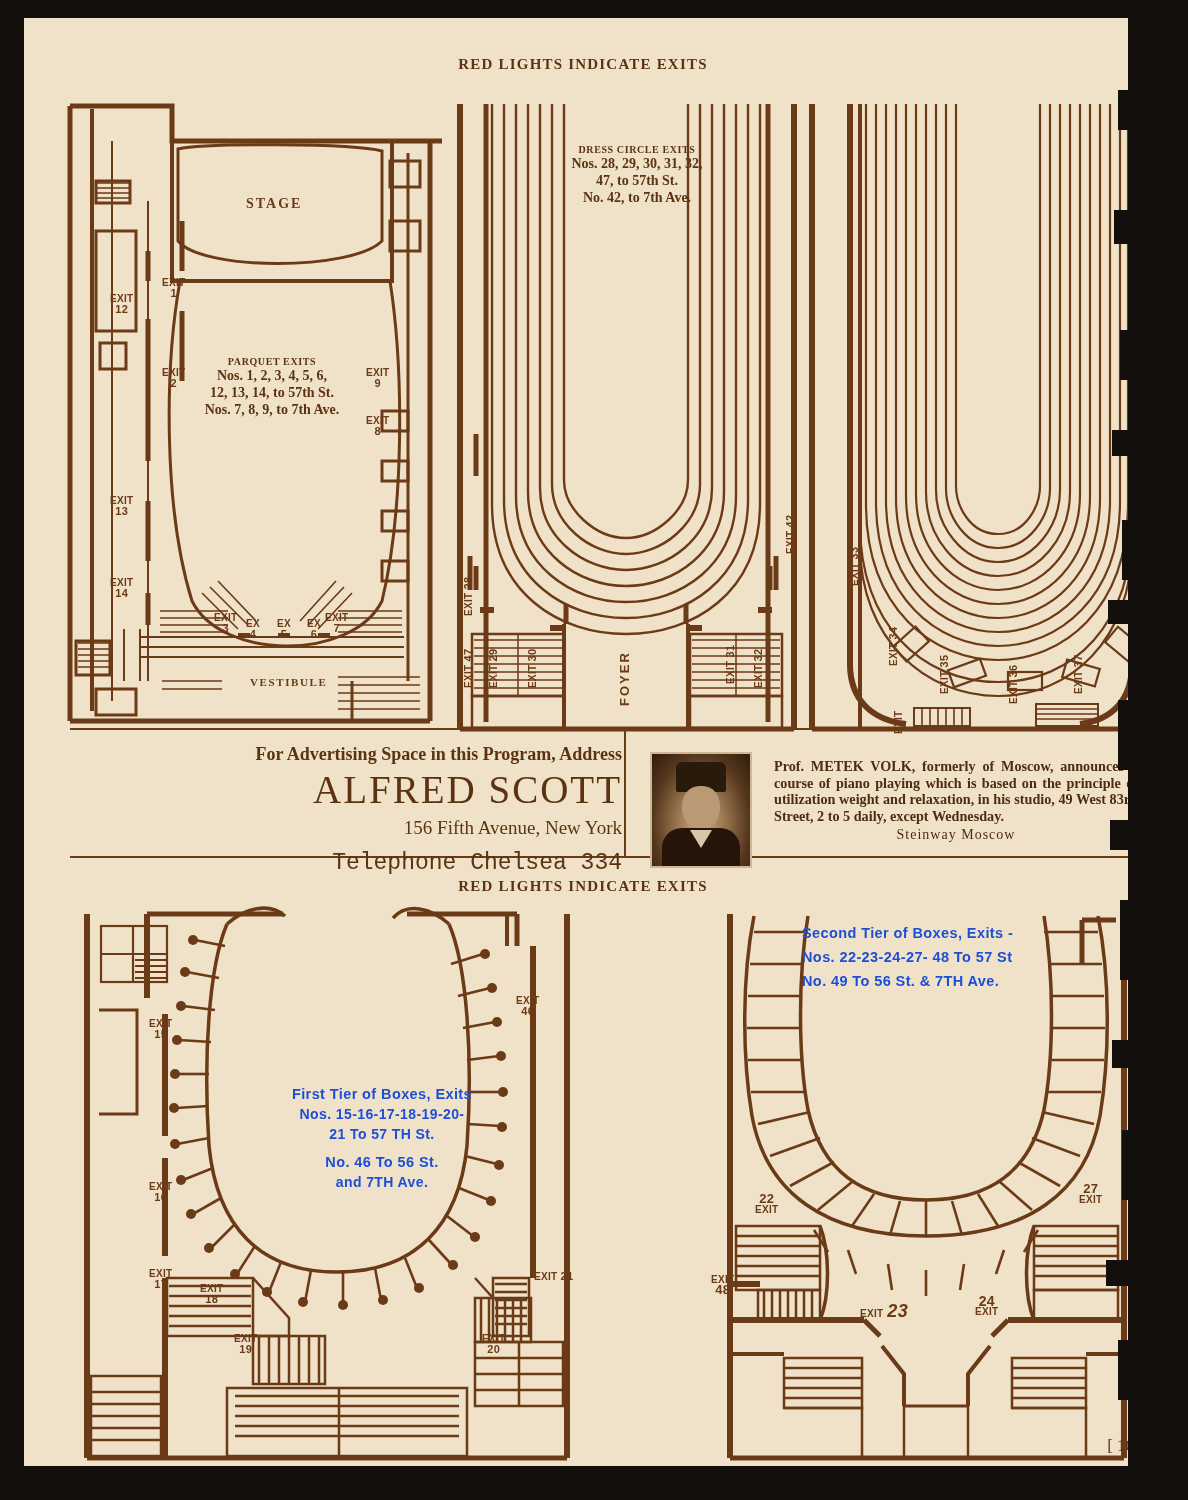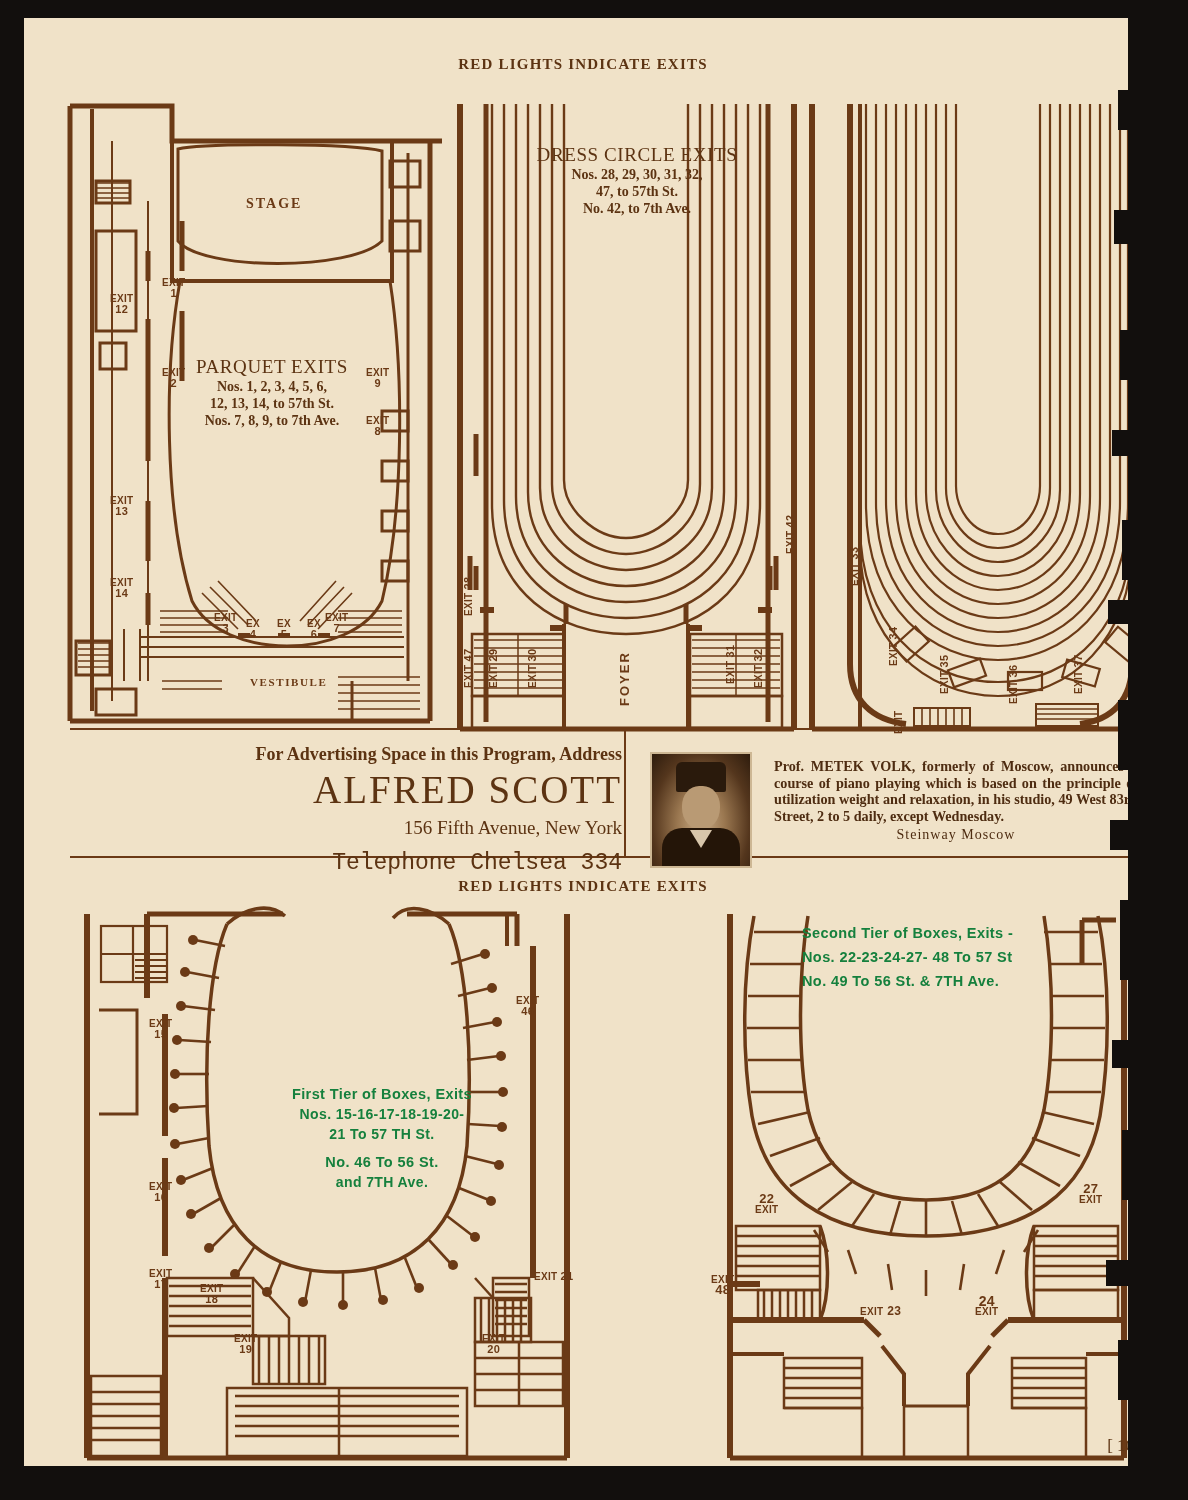--- a/index.html
+++ b/index.html
@@ -46,25 +46,25 @@
     white-space:nowrap; text-align:center;
   }
   .exitlab .e{font-size:10px;}
   .exitlab .n{font-size:11px;display:block;}
   .vert{transform:rotate(-90deg); transform-origin:left top;}
 
   .blocktext{
     position:absolute; text-align:center; color:#5c3312;
     font-family:"Liberation Serif",serif;
   }
-  .blocktext .t{font-weight:normal;font-size:19px;letter-spacing:0.6px;}
+  .blocktext .t{font-weight:bold;font-size:10px;letter-spacing:0.6px;}
   .blocktext .l{font-weight:bold;font-size:14px;line-height:17px;}
 
   .hand{
-    position:absolute; color:#15803d;
+    position:absolute; color:#1d4ed8;
     font-family:"Liberation Sans",sans-serif; font-weight:bold;
     letter-spacing:0.4px;
   }
   .adleft{position:absolute;text-align:center;color:#5c3312;}
   .adline1{font-size:18px;font-weight:bold;font-family:"Liberation Serif",serif;}
   .adname{font-size:39px;letter-spacing:2px;font-family:"Liberation Serif",serif;margin-top:2px;}
   .adline3{font-size:19px;font-family:"Liberation Serif",serif;margin-top:5px;}
   .adline4{font-size:23px;font-family:Liberation Mono, monospace;margin-top:11px;}
 
   .photo{
@@ -712,21 +712,21 @@
     <div class="exitlab" style="left:689px;top:1258px;font-size:12px;">
       <span class="e">EXIT</span>
       <span class="n" style="font-size:13px;display:block;">48</span>
     </div>
     <div class="exitlab" style="left:1112px;top:962px;font-size:12px;">
       <span class="e">EXIT</span>
       <span class="n" style="font-size:13px;display:block;">49</span>
     </div>
     <div class="exitlab" style="left:838px;top:1290px;font-size:13px;">
       <span class="e" style="display:inline;">EXIT</span>
-      <span class="n" style="display:inline;font-size:12px;">23</span>
+      <span class="n" style="display:inline;font-size:18px;font-style:italic;">23</span>
     </div>
     <div class="exitlab" style="left:953px;top:1280px;font-size:13px;">
       <span class="n" style="display:block;font-size:14px;">24</span>
       <span class="e">EXIT</span>
     </div>
 
     <div class="pageno" style="top:1420px;text-align:right;">[ 10 ]</div>
 
   </div>
 

